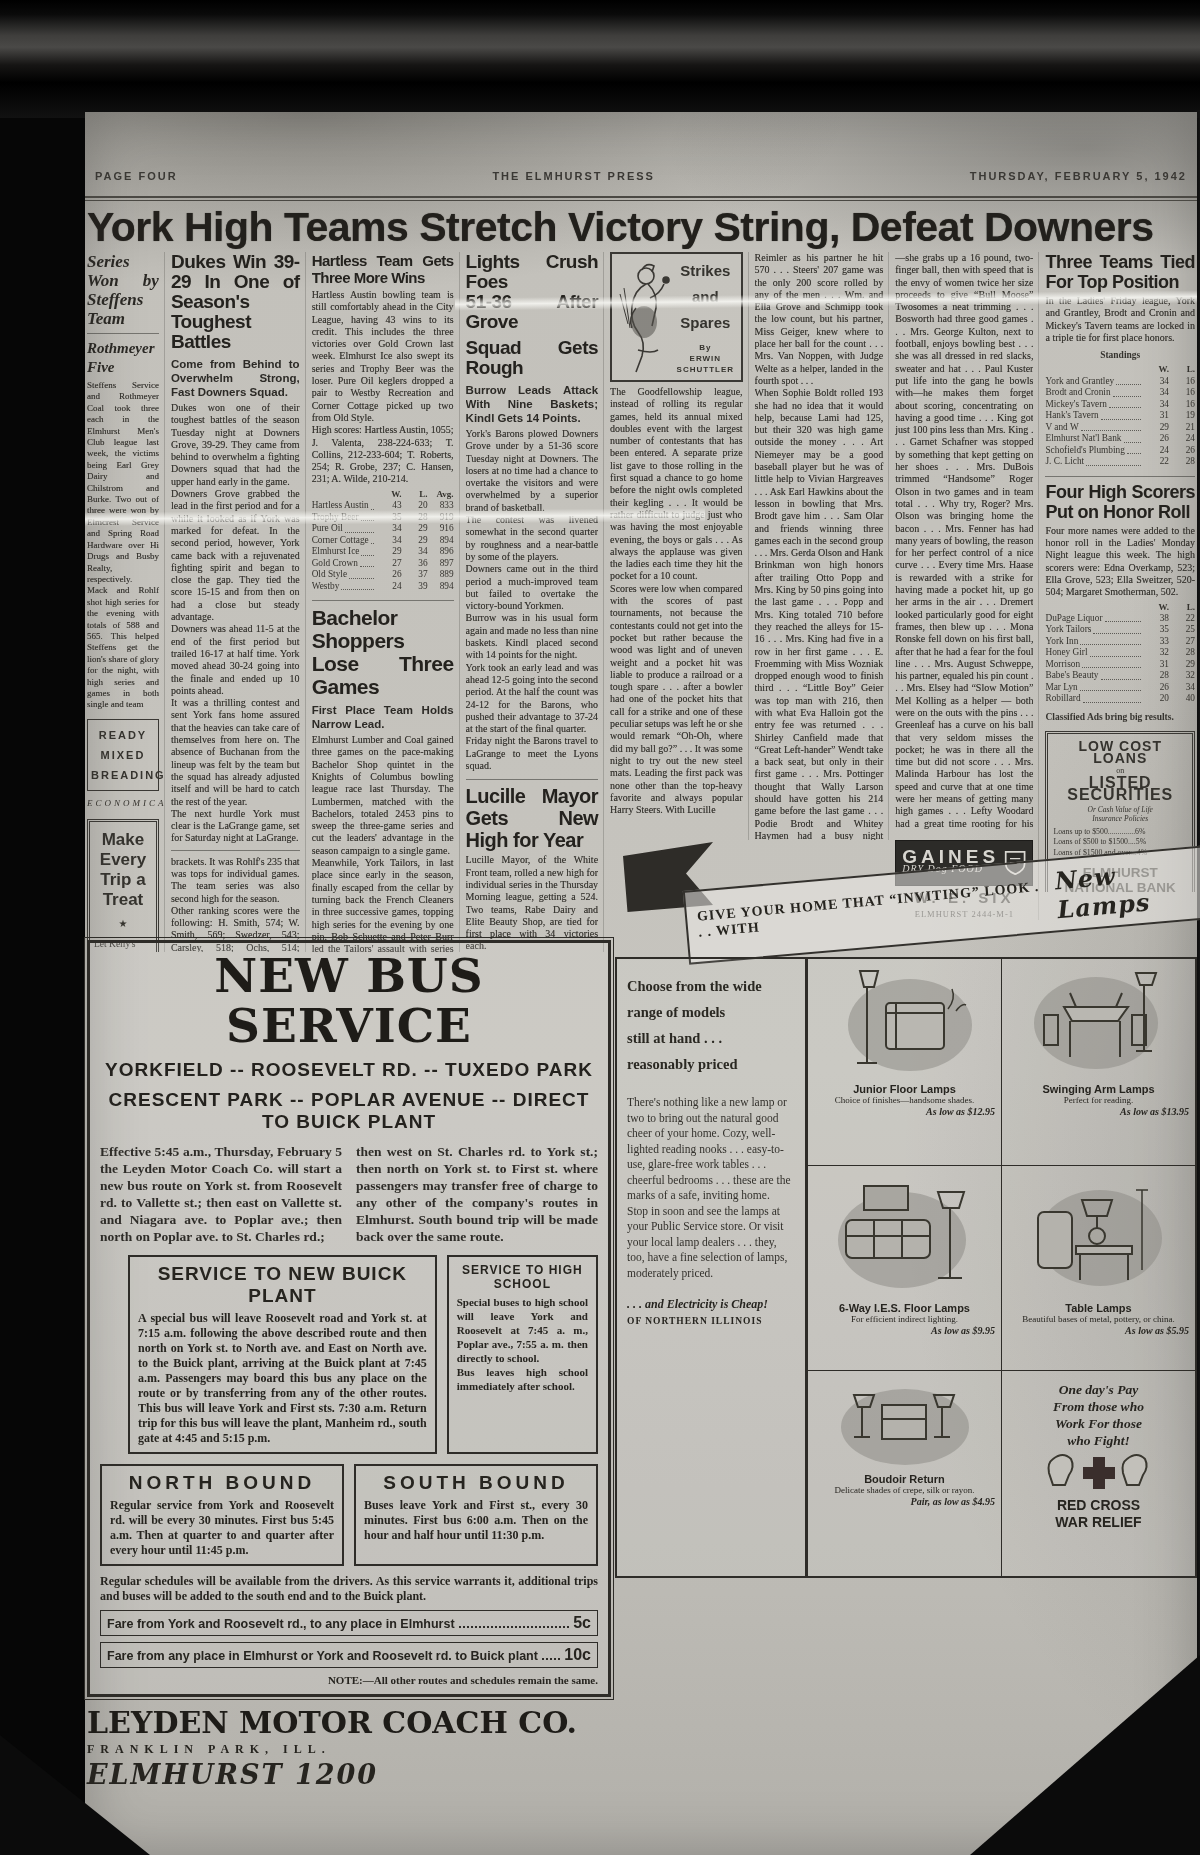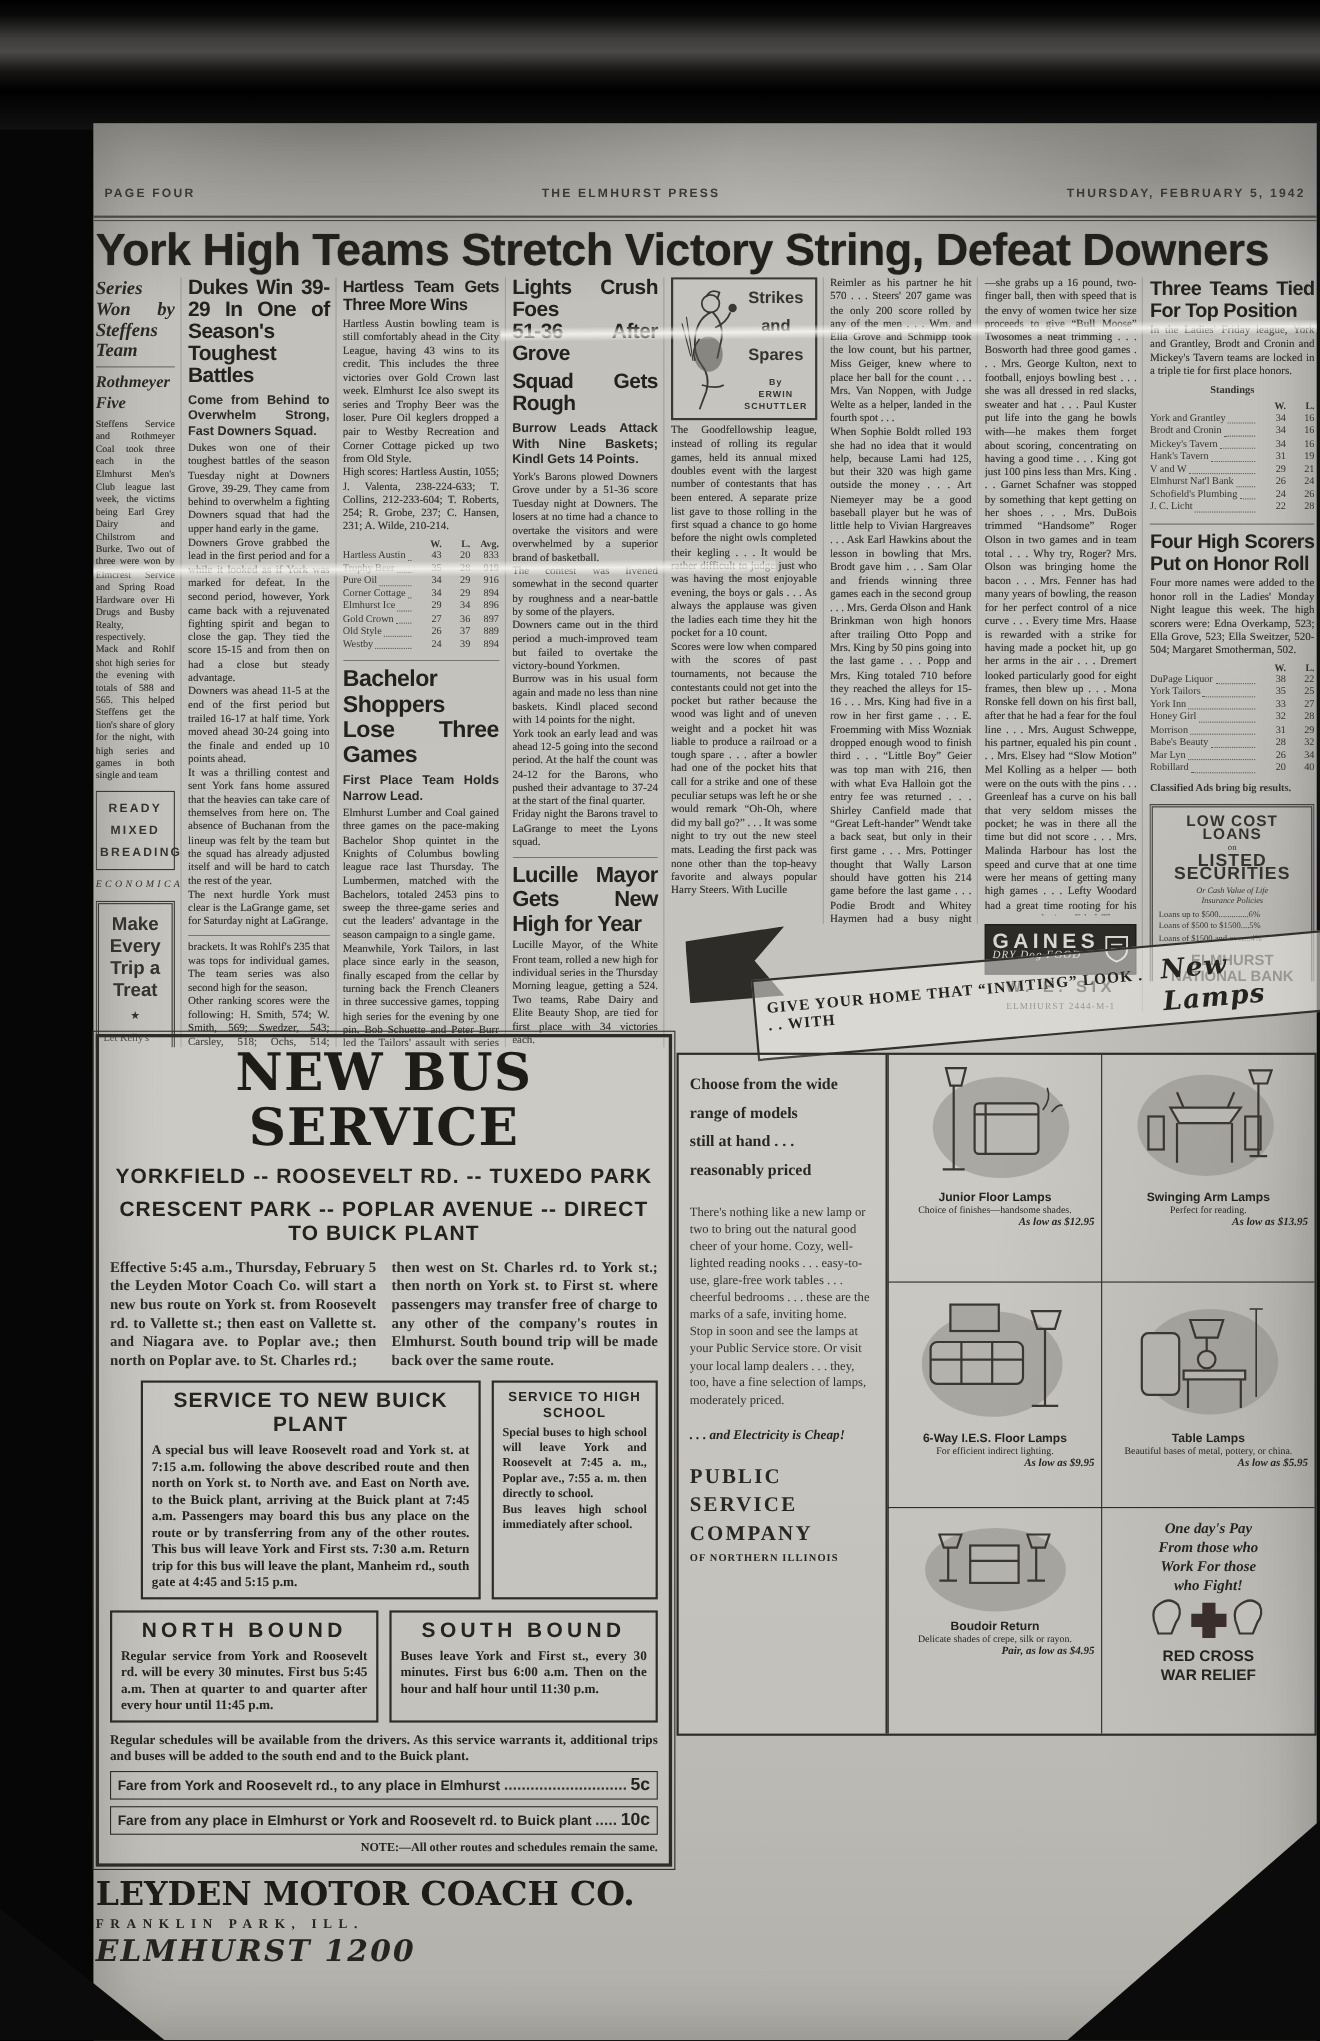--- a/index.html
+++ b/index.html
@@ -523,23 +523,20 @@
 
     <div id="lampsbox">
       <div id="lamps-left">
         <div class="choose">Choose from the wide
 range of models
 still at hand . . .
 reasonably priced</div>
         <div class="lamptext">There's nothing like a new lamp or two to bring out the natural good cheer of your home. Cozy, well-lighted reading nooks . . . easy-to-use, glare-free work tables . . . cheerful bedrooms . . . these are the marks of a safe, inviting home.
 Stop in soon and see the lamps at your Public Service store. Or visit your local lamp dealers . . . they, too, have a fine selection of lamps, moderately priced.</div>
         <div class="cheap">. . . and Electricity is Cheap!</div>
-        <div class="psco">PUBLIC
-SERVICE
-COMPANY</div>
         <div class="psco-sub">OF NORTHERN ILLINOIS</div>
       </div>
       <div id="lamps-grid">
         <div class="panel">
           <svg width="150" height="118" viewBox="0 0 150 118">
             <ellipse cx="80" cy="62" rx="62" ry="46" fill="#8e8c86" opacity=".55"></ellipse>
             <g fill="none" stroke="#39372f" stroke-width="2">
               <path d="M30 8 l18 0 l-4 16 l-10 0 z M37 24 v76 M27 100 h20"></path>
               <rect x="56" y="40" width="58" height="46" rx="4" fill="#b9b7b1"></rect>
               <path d="M56 50 h58 M66 40 v46"></path>

